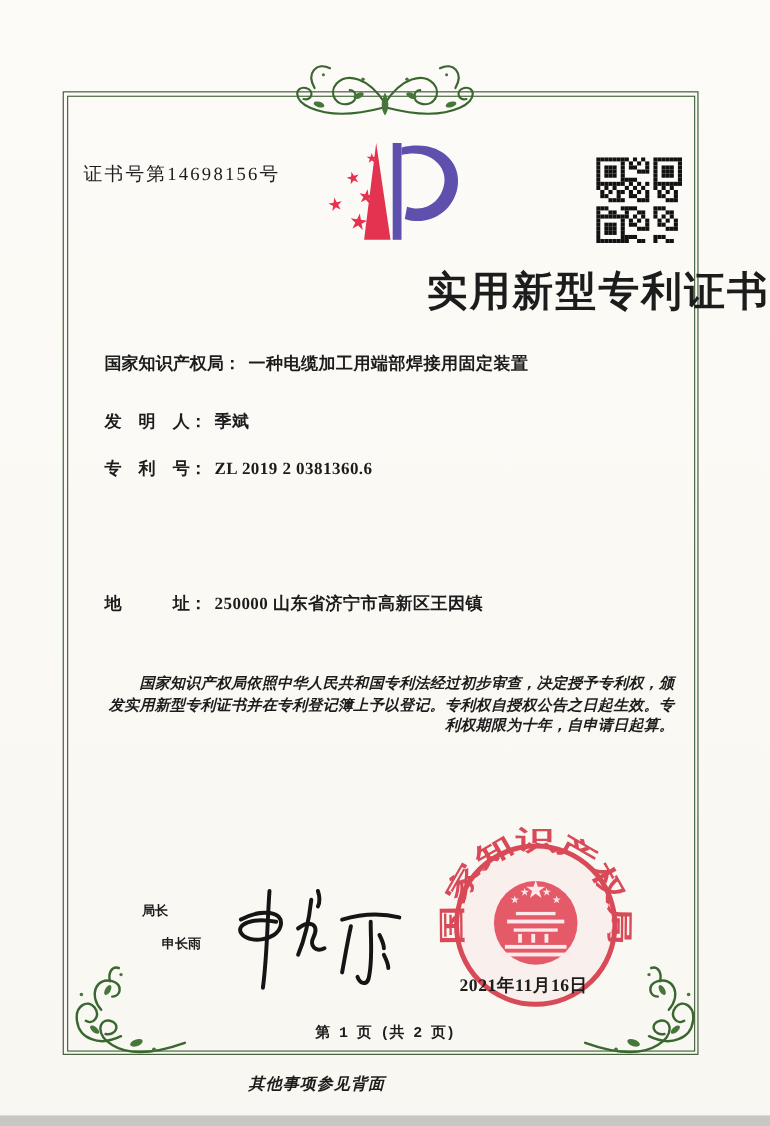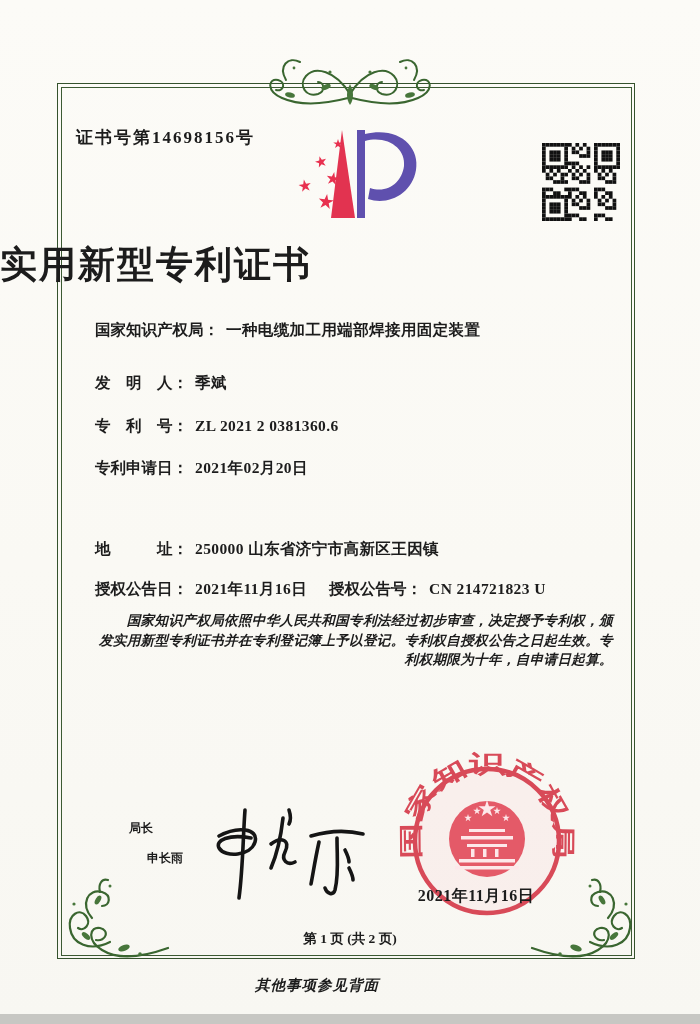--- a/index.html
+++ b/index.html
@@ -8,49 +8,49 @@
     background:linear-gradient(180deg,#fcfbf7 0%,#faf9f4 55%,#f8f7f2 100%);
     font-family:"Liberation Serif","DejaVu Serif",serif;
     color:#1c1c1c;
   }
   .scan-strip{position:absolute;left:0;bottom:0;width:700px;height:10px;background:#c7c7c3;}
   
   .frame{position:absolute;left:57px;top:83px;width:576px;height:874px;border:1.6px solid #35522d;}
   .frame-inner{position:absolute;left:2.5px;top:2.5px;right:2.5px;bottom:2.5px;border:1px solid #3c5a33;}
   .ornament{position:absolute;pointer-events:none;}
   
-  .cert-no{position:absolute;left:76px;top:126px;font-size:17px;font-weight:bold;letter-spacing:2px;white-space:nowrap;}
+  .cert-no{position:absolute;left:76px;top:147px;font-size:17px;font-weight:normal;letter-spacing:2px;white-space:nowrap;}
   
   .logo{position:absolute;left:276px;top:124px;}
   
   .qr{position:absolute;left:542px;top:143px;width:78px;height:78px;}
   
-  .title{position:absolute;left:0;top:240px;width:700px;text-align:left;
+  .title{position:absolute;left:0;top:240px;width:700px;text-align:right;
          font-size:37px;font-weight:bold;letter-spacing:2px;white-space:nowrap;}
   
   .row{position:absolute;left:95px;font-size:15.5px;font-weight:bold;white-space:pre;}
   .row .val{margin-left:7px;letter-spacing:0.4px;}
   .row .lbl2{margin-left:22px;}
   .r1{top:320px}.r2{top:373px}.r3{top:416px}.r4{top:458px}.r5{top:499px}.r6{top:539px}.r7{top:579px}
   
   .paras{position:absolute;left:95px;top:611px;width:518px;
          font-style:italic;font-size:13.6px;line-height:19.6px;font-weight:bold;}
   .paras p{margin:0;text-indent:2em;letter-spacing:0.3px;text-align:right;}
   
   .signer{position:absolute;left:129px;top:822px;font-size:12px;font-weight:bold;line-height:1;}
   .signer .name{margin-top:18px;margin-left:18px;}
   .signature{position:absolute;left:185px;top:796px;}
   
   .seal{position:absolute;left:397px;top:751px;}
   .seal-date{position:absolute;left:400px;top:886px;width:152px;text-align:center;
              font-size:16px;font-weight:bold;letter-spacing:0.5px;white-space:nowrap;z-index:3;}
   
-  .page-info{position:absolute;left:0;top:930px;width:700px;text-align:center;font-size:13.5px;font-weight:bold;}
+  .page-info{position:absolute;left:0;top:930px;width:700px;text-align:center;font-size:13.5px;font-weight:bold;font-family:Liberation Mono, monospace;}
   .back-note{position:absolute;left:0;top:976px;width:576px;text-align:center;
-             font-size:14.5px;font-weight:bold;font-style:italic;letter-spacing:1px;margin-left:29px;}
+             font-size:14.5px;font-weight:bold;font-style:italic;letter-spacing:1px;}
   svg{display:block;}
 </style>
 </head>
 <body>
 
 <div class="page">
 
   <div class="frame">
     <div class="frame-inner"></div>
   </div>
@@ -346,24 +346,22 @@
         <rect x="52.00" y="74.29" width="3.71" height="3.71" fill="#111"></rect>
         <rect x="63.14" y="74.29" width="3.71" height="3.71" fill="#111"></rect>
         <rect x="66.86" y="74.29" width="3.71" height="3.71" fill="#111"></rect>
       </svg>
   </div>
 
   <div class="title">实用新型专利证书</div>
 
   <div class="row r1"><span class="lbl">国家知识产权局：</span><span class="val">一种电缆加工用端部焊接用固定装置</span></div>
   <div class="row r2"><span class="lbl">发　明　人：</span><span class="val">季斌</span></div>
-  <div class="row r3"><span class="lbl">专　利　号：</span><span class="val">ZL 2021 2 0381360.6</span></div>
-  <div class="row r4"><span class="lbl">专利申请日：</span><span class="val">2021年02月20日</span></div>
+  <div class="row r3"><span class="lbl">专　利　号：</span><span class="val">ZL 2019 2 0381360.6</span></div>
   <div class="row r6"><span class="lbl">地　　　址：</span><span class="val">250000 山东省济宁市高新区王因镇</span></div>
-  <div class="row r7"><span class="lbl">授权公告日：</span><span class="val">2021年11月16日</span><span class="lbl lbl2">授权公告号：</span><span class="val">CN 214721823 U</span></div>
 
   <div class="paras">
     <p>国家知识产权局依照中华人民共和国专利法经过初步审查，决定授予专利权，颁发实用新型专利证书并在专利登记簿上予以登记。专利权自授权公告之日起生效。专利权期限为十年，自申请日起算。</p>
   </div>
 
   <div class="signer">
     <div>局长</div>
     <div class="name">申长雨</div>
   </div>
 

